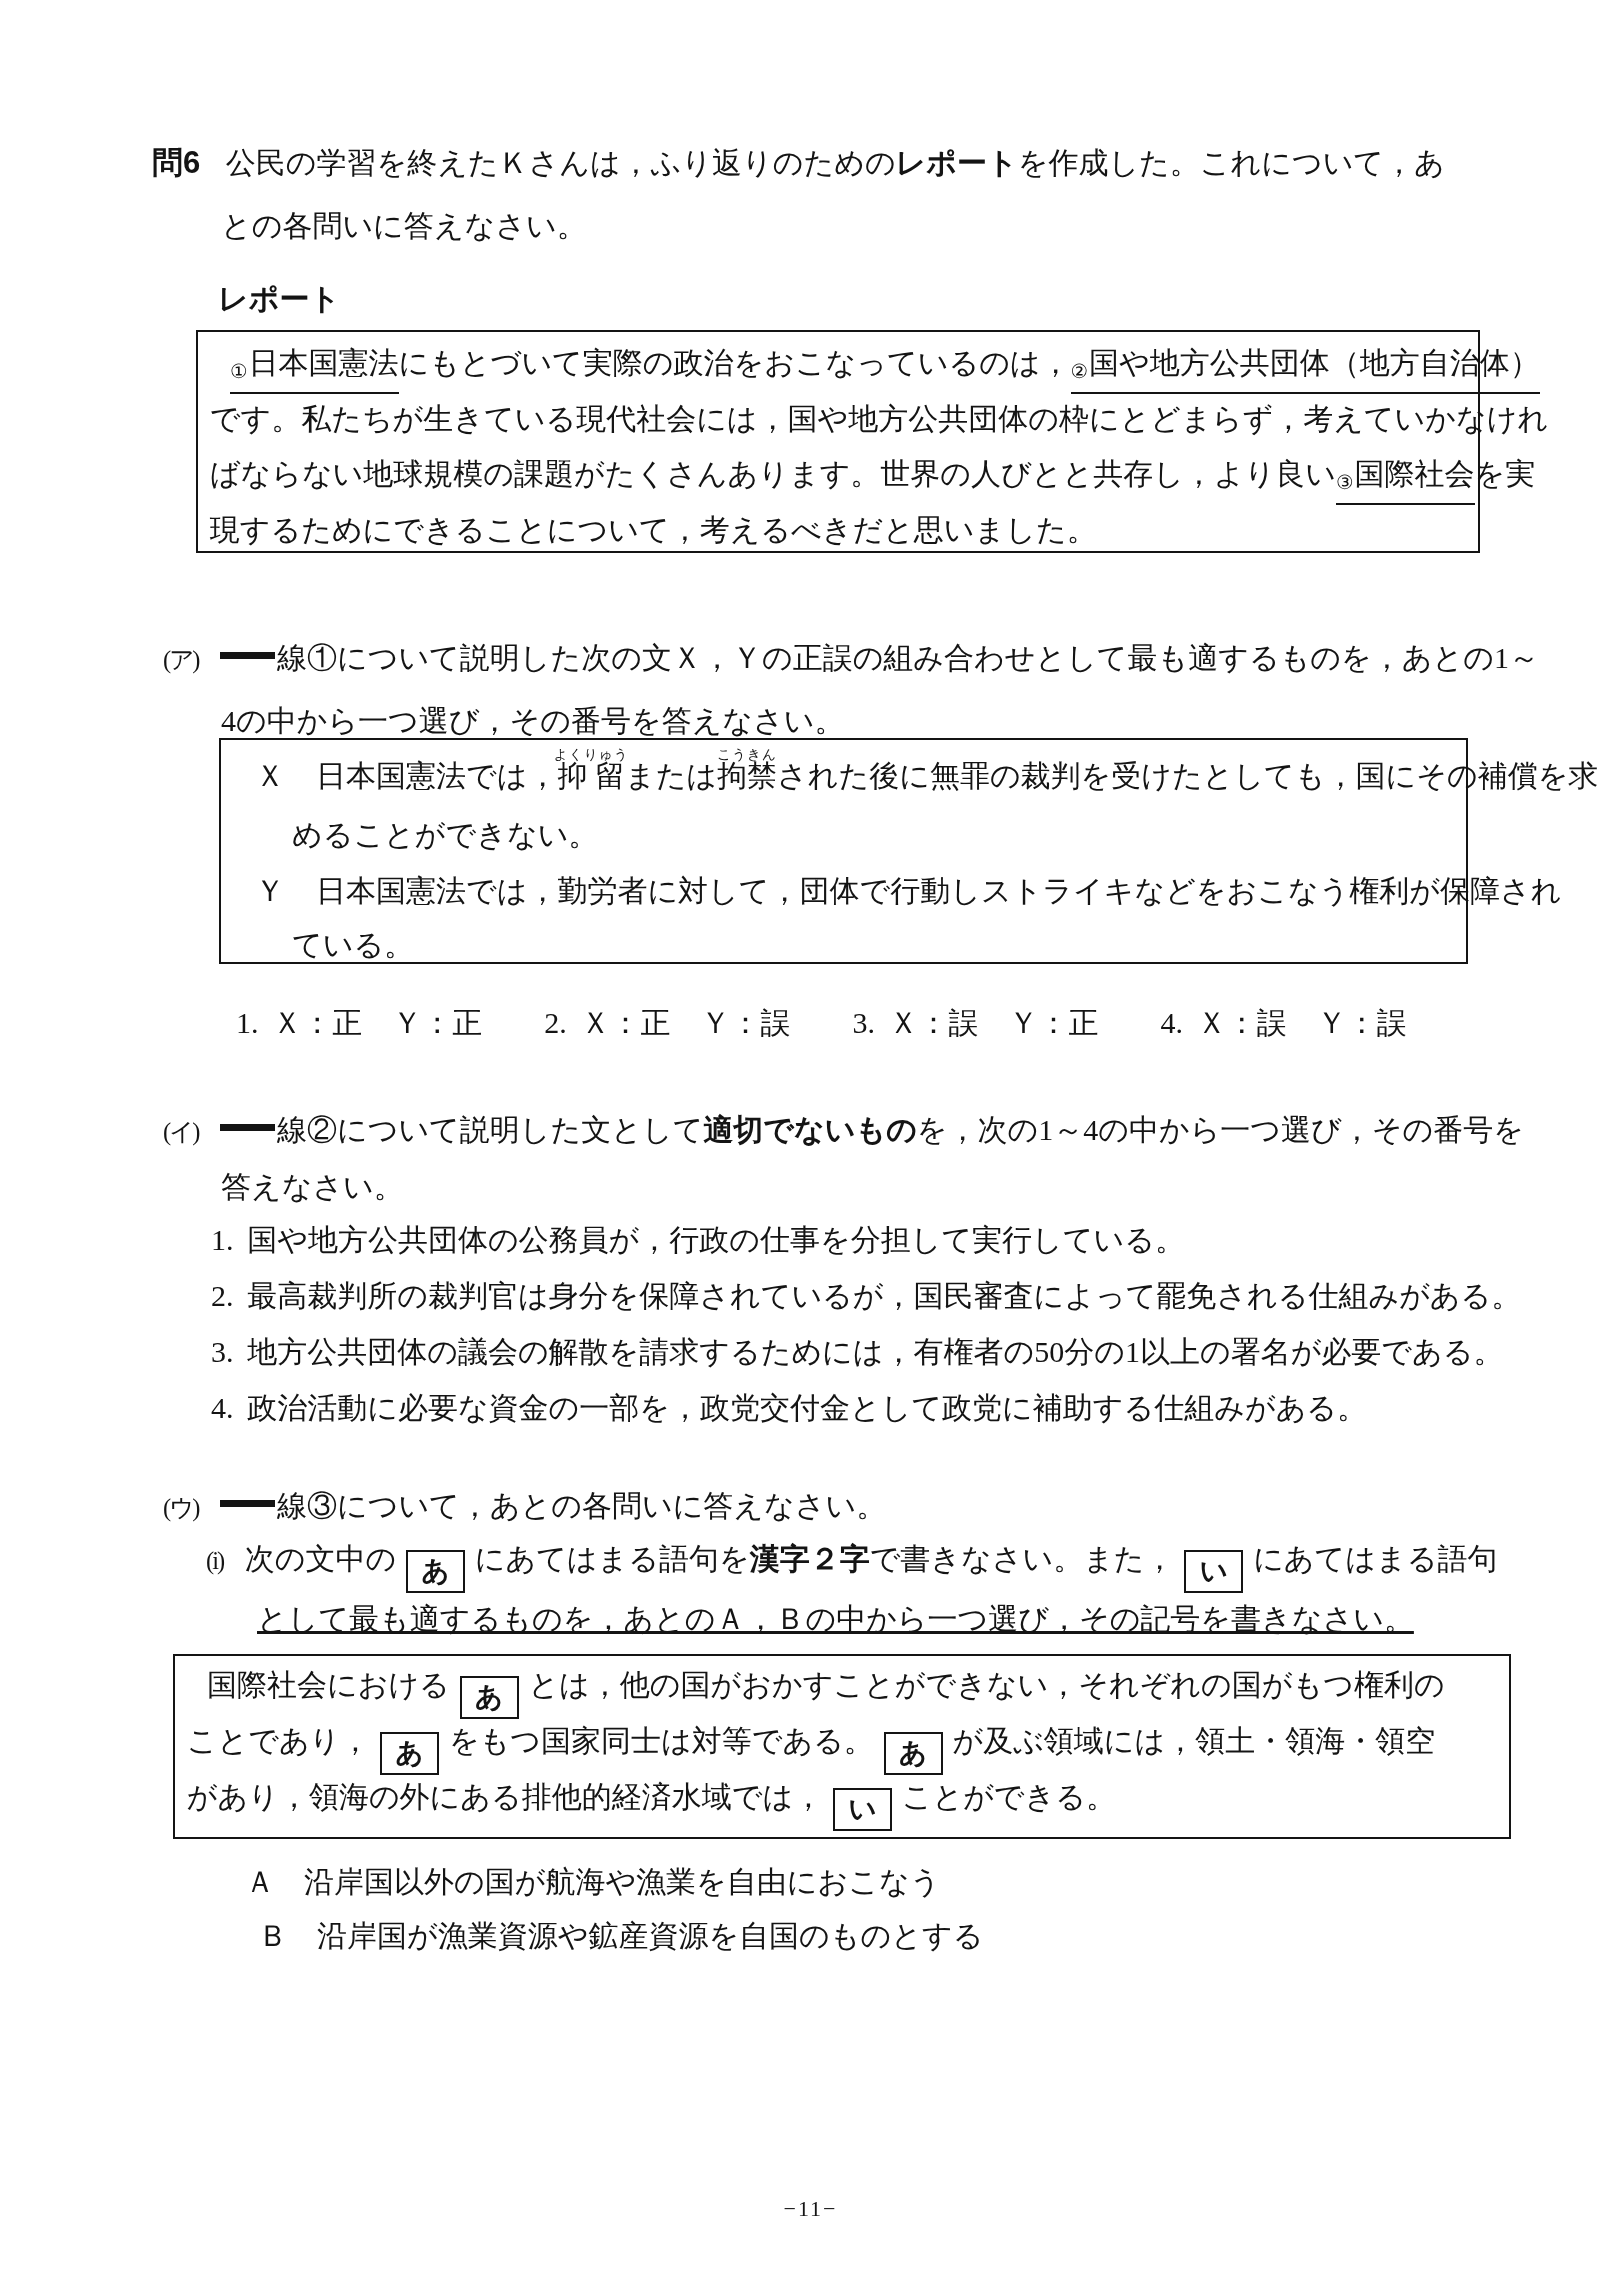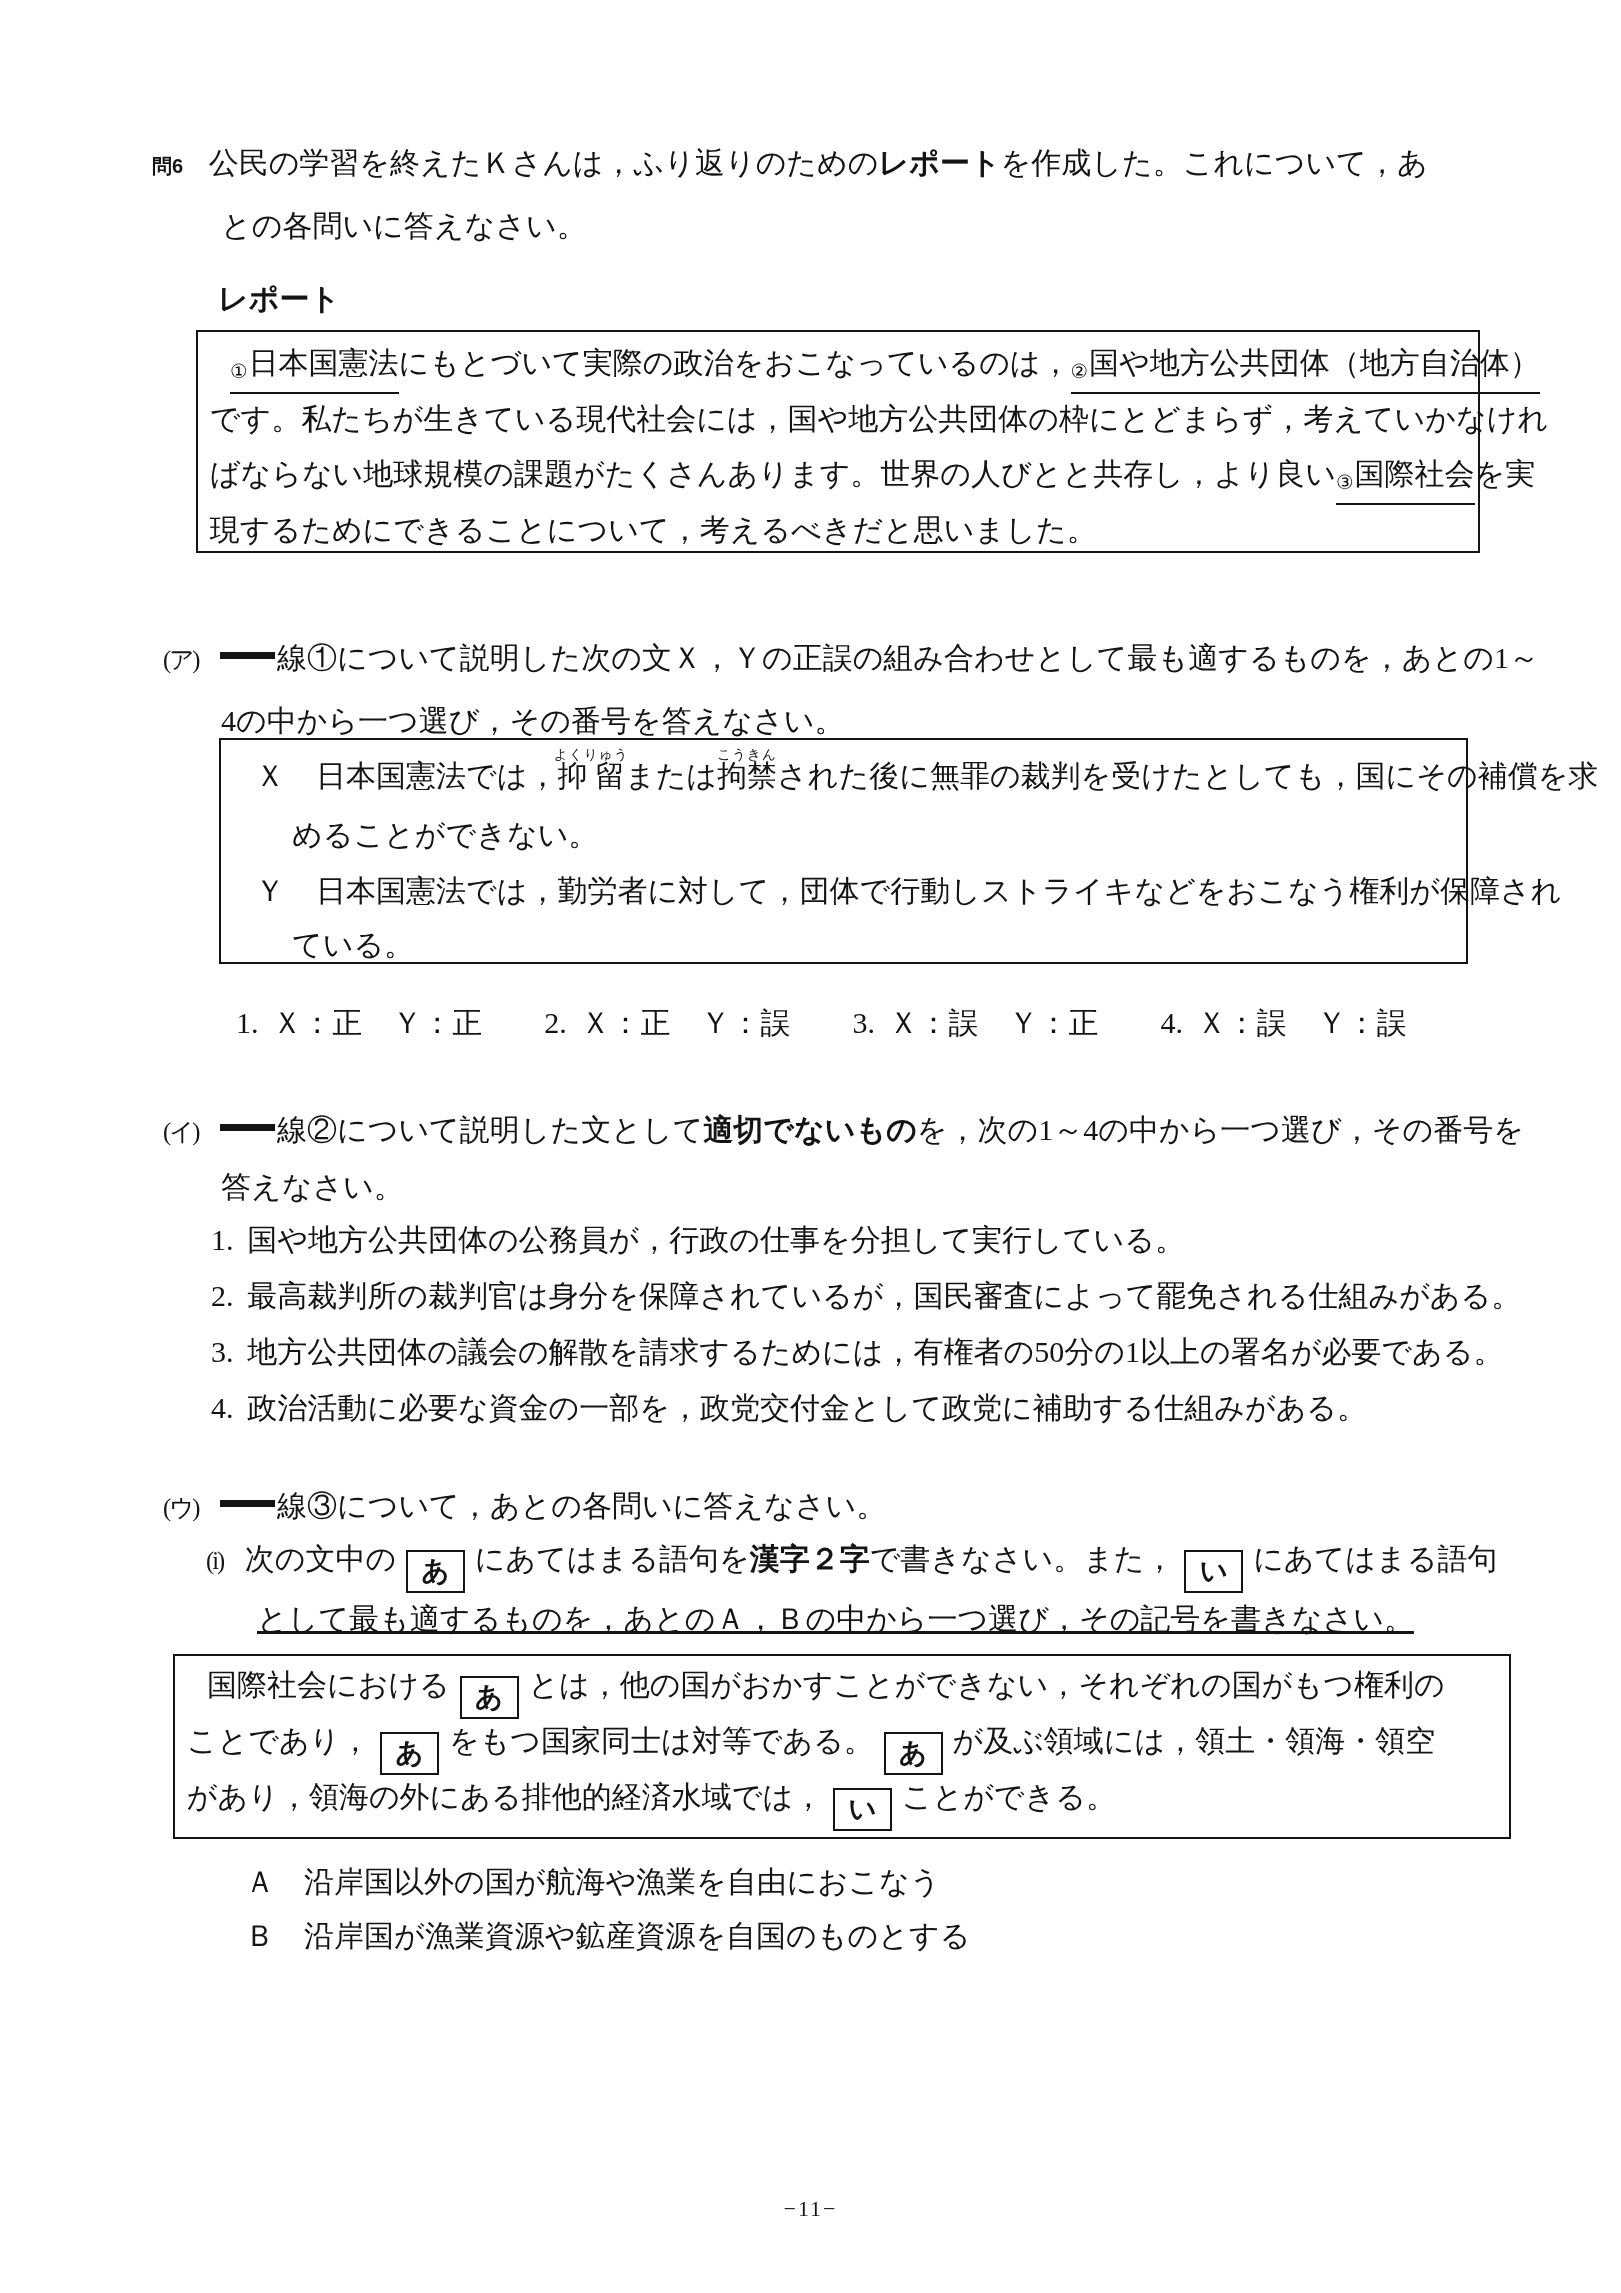--- a/index.html
+++ b/index.html
@@ -8,21 +8,21 @@
     width:1621px;height:2294px;
     background:#ffffff;
     color:#141414;
     font-family:"Liberation Serif","DejaVu Serif",serif;
     font-size:30px;
     overflow:hidden;
     margin:0 auto;
   }
   .line{position:absolute;white-space:nowrap;line-height:1.25;}
   .bg{font-family:"Liberation Sans","DejaVu Sans",sans-serif;font-weight:700;}
-  .qlabel{margin-right:25.5px;font-size:20px;}
+  .qlabel{margin-right:25.5px;font-size:31px;}
   .pmarker{font-size:24.5px;margin-right:21.6px;letter-spacing:-2px;}
   .refdash{display:inline-block;width:55px;height:6.9px;background:#141414;vertical-align:8.8px;margin-right:2px;}
   .frame{position:absolute;border:2.9px solid #141414;background:#fff;}
   .ul{border-bottom:2.5px solid #141414;padding-bottom:13px;}
   .cnum{font-size:19.6px;vertical-align:-4.9px;margin-right:1px;}
   .xy-label{margin-right:31px;}
   .opt-num{margin-right:13.7px;}
   .opt-row{display:inline-flex;gap:62px;margin-left:25px;}
   .chip{
     display:inline-block;border:2.9px solid #141414;
@@ -136,20 +136,20 @@
       <span>ことであり，</span><span class="chip">あ</span><span>をもつ国家同士は対等である。</span><span class="chip">あ</span><span>が及ぶ領域には，領土・領海・領空</span>
     </div>
     <div class="line" style="left:11.8px;top:122px;">
       <span>があり，領海の外にある排他的経済水域では，</span><span class="chip">い</span><span>ことができる。</span>
     </div>
   </div>
 
   <div class="line" style="left:245px;top:1863px;">
     <span class="choice-label">Ａ</span><span>沿岸国以外の国が航海や漁業を自由におこなう</span>
   </div>
-  <div class="line" style="left:245px;top:1917px;">
+  <div class="line" style="left:258px;top:1917px;">
     <span class="choice-label">Ｂ</span><span>沿岸国が漁業資源や鉱産資源を自国のものとする</span>
   </div>
 
   <div class="footer" style="top:2196px;">−11−</div>
 
 </div>
 
 
 </body></html>

